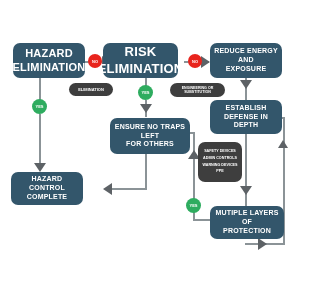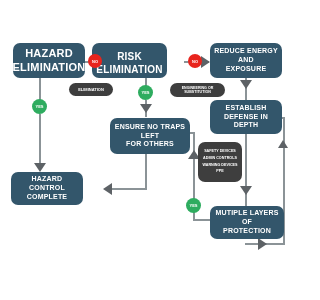--- a/index.html
+++ b/index.html
@@ -148,21 +148,21 @@
 
   <div class="line" style="left:245px; top:243px; width:2px; height:2px;"></div>
   <div class="line" style="left:245px; top:243px; width:40px; height:2px;"></div>
   <div class="arrow arrow-right" style="left:258px; top:238px;"></div>
 
   <div class="node" style="left:13px; top:43px; width:72px; height:35px; font-size:11px;">
     <span class="node-text">HAZARD
 ELIMINATION</span>
   </div>
 
-  <div class="node" style="left:92px; top:43px; width:75px; height:35px; font-size:10px;align-items:flex-end;">
+  <div class="node" style="left:103px; top:43px; width:75px; height:35px; font-size:13px;">
     <span class="node-text">RISK ELIMINATION</span>
   </div>
 
   <div class="node" style="left:210px; top:43px; width:72px; height:35px; font-size:7px;">
     <span class="node-text">REDUCE ENERGY AND
 EXPOSURE</span>
   </div>
 
   <div class="node" style="left:210px; top:100px; width:72px; height:34px; font-size:7px;">
     <span class="node-text">ESTABLISH

